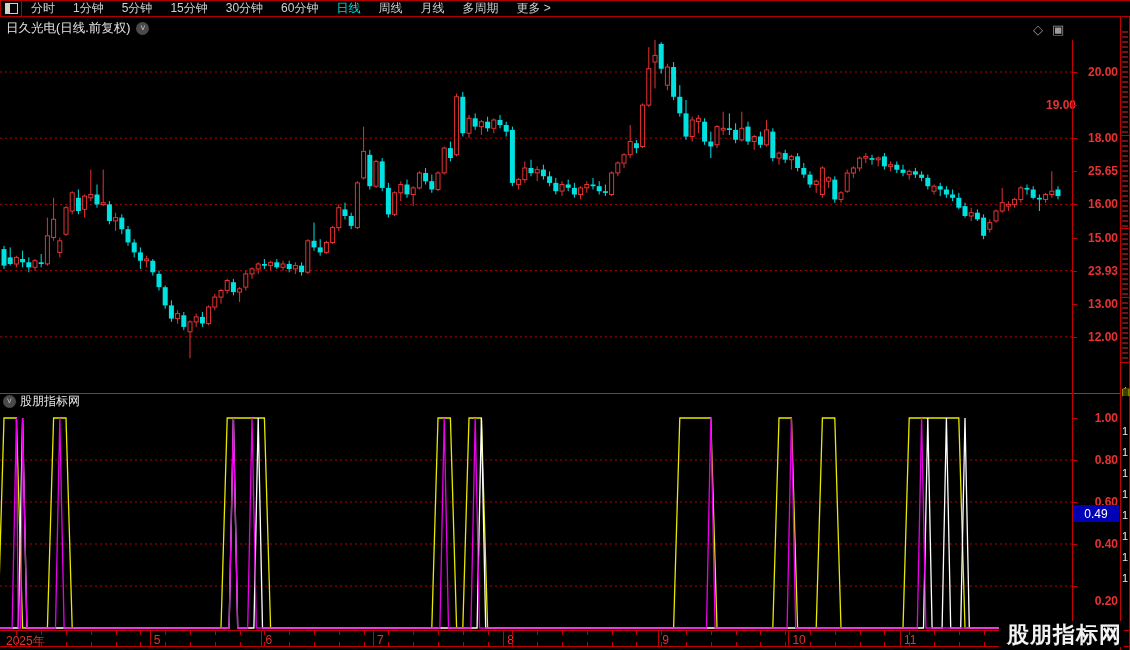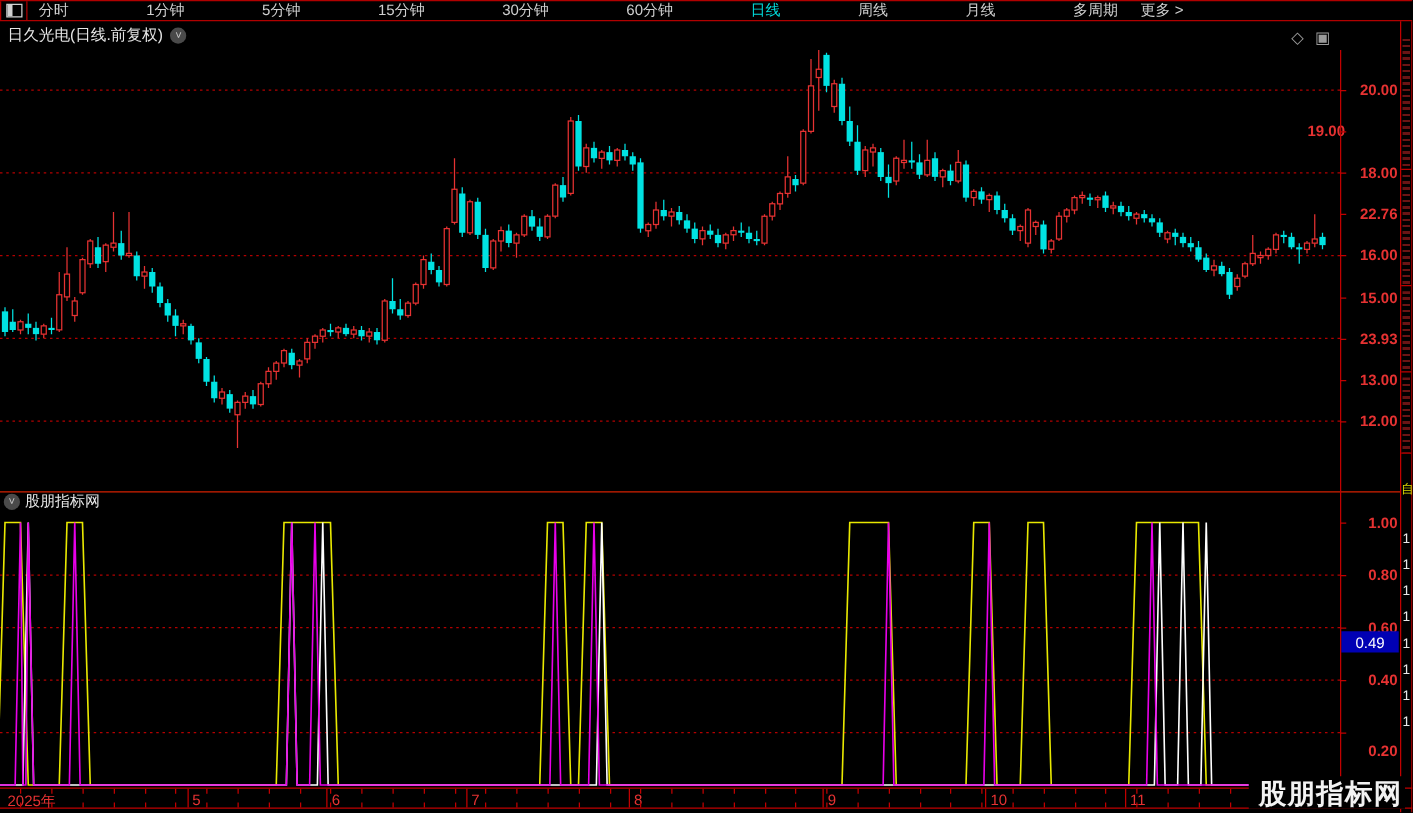--- a/index.html
+++ b/index.html
@@ -72,21 +72,21 @@
 </style>
 </head>
 <body>
 
 <div id="app">
 
   <div id="toolbar">
     <div id="win-icon">
         <span class="glyph"></span>
       </div>
-    <div id="periods" style="display: flex; gap: 44px;">
+    <div id="periods" style="display: flex;">
         <span class="period">分时</span>
         <span class="period">1分钟</span>
         <span class="period">5分钟</span>
         <span class="period">15分钟</span>
         <span class="period">30分钟</span>
         <span class="period">60分钟</span>
         <span class="period active">日线</span>
         <span class="period">周线</span>
         <span class="period">月线</span>
         <span class="period">多周期</span>
@@ -456,21 +456,21 @@
       </g>
     </svg>
 
   <div id="price-axis">
       <span class="ylab" style="left: 1074px; top: 65px;">20.00</span>
       <span class="ytick" style="left: 1072px; top: 72px;"></span>
       <span class="ylab" style="left: 1032px; top: 98.1px;">19.00</span>
       <span class="ytick" style="left: 1072px; top: 105.1px;"></span>
       <span class="ylab" style="left: 1074px; top: 131.2px;">18.00</span>
       <span class="ytick" style="left: 1072px; top: 138.2px;"></span>
-      <span class="ylab" style="left: 1074px; top: 164.3px;">22.76</span>
+      <span class="ylab" style="left: 1074px; top: 164.3px;">25.65</span>
       <span class="ytick" style="left: 1072px; top: 171.3px;"></span>
       <span class="ylab" style="left: 1074px; top: 197.4px;">16.00</span>
       <span class="ytick" style="left: 1072px; top: 204.4px;"></span>
       <span class="ylab" style="left: 1074px; top: 230.5px;">15.00</span>
       <span class="ytick" style="left: 1072px; top: 237.5px;"></span>
       <span class="ylab" style="left: 1074px; top: 263.6px;">23.93</span>
       <span class="ytick" style="left: 1072px; top: 270.6px;"></span>
       <span class="ylab" style="left: 1074px; top: 296.7px;">13.00</span>
       <span class="ytick" style="left: 1072px; top: 303.7px;"></span>
       <span class="ylab" style="left: 1074px; top: 329.8px;">12.00</span>

